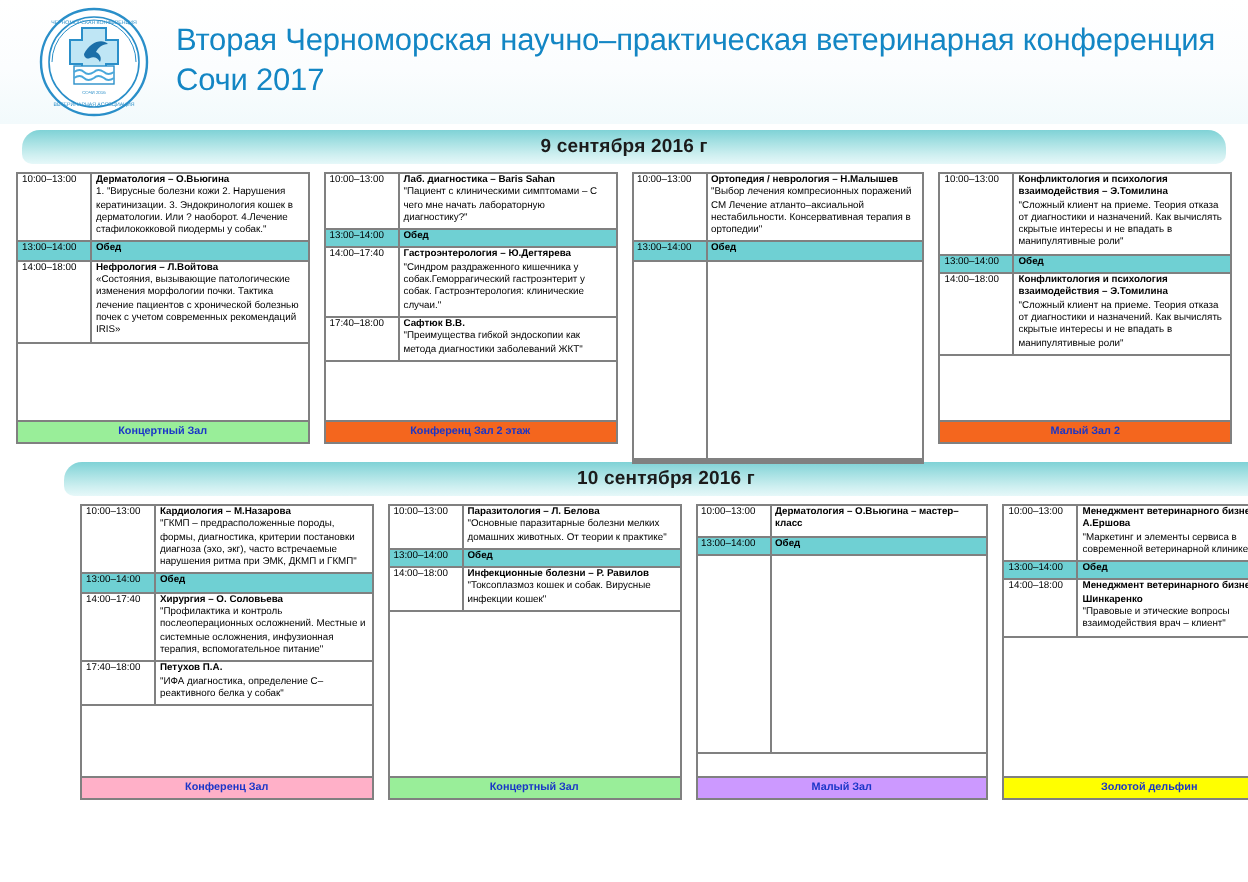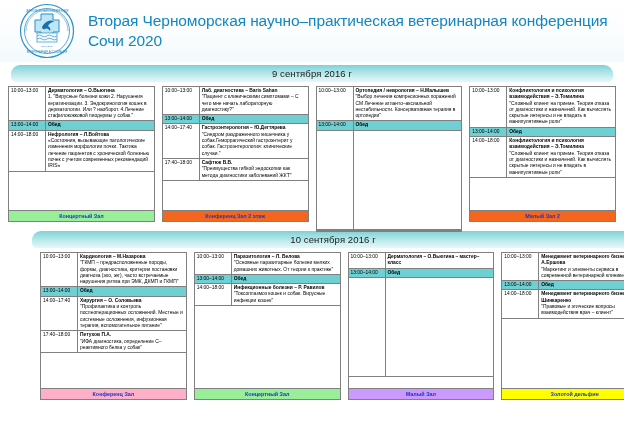--- a/index.html
+++ b/index.html
@@ -46,21 +46,21 @@
 
   
   .day-banner {
     margin: 0 auto;
     width: 602px;
     height: 17px;
     border-radius: 9px 9px 5px 5px;
     background: linear-gradient(180deg,#7fd2d6 0%,#a9e2e4 38%,#cdeff0 72%,#e6f8f9 100%);
     color: #1b1b1b;
     font-size: 9.5px;
-    font-weight: normal;
+    font-weight: bold;
     text-align: center;
     line-height: 17px;
     letter-spacing: 0.1px;
   }
   .day-block { padding-top: 3px; }
   .day-block.second { padding-top: 9px; padding-left: 32px; }
 
   
   .tracks {
     display: flex;
@@ -138,21 +138,21 @@
       <path d="M23 24 c3 -6 9 -8 12 -5 c-3 0 -5 2 -6 4 c2 1 3 3 2 5 c-1 -2 -3 -3 -5 -2 c-2 1 -3 -1 -3 -2 z" fill="#1c6fa8"></path>
       <rect x="18" y="30" width="20" height="9" fill="#ffffff" stroke="#2a8fc9" stroke-width="0.7"></rect>
       <path d="M18 33 q3 -2 5 0 q2 2 5 0 q2 -2 5 0 q2 2 5 0" fill="none" stroke="#4aa8db" stroke-width="0.9"></path>
       <path d="M18 36 q3 -2 5 0 q2 2 5 0 q2 -2 5 0 q2 2 5 0" fill="none" stroke="#4aa8db" stroke-width="0.9"></path>
       <path d="M7 28 a21 21 0 0 1 42 0" fill="none" stroke="#2a8fc9" stroke-width="0.5"></path>
       <text x="28" y="9" font-size="2.6" fill="#2a8fc9" text-anchor="middle" font-family="Liberation Sans, sans-serif">ЧЕРНОМОРСКАЯ КОНФЕРЕНЦИЯ</text>
       <text x="28" y="50" font-size="2.6" fill="#2a8fc9" text-anchor="middle" font-family="Liberation Sans, sans-serif">ВЕТЕРИНАРНАЯ АССОЦИАЦИЯ</text>
       <text x="28" y="44" font-size="2.2" fill="#2a8fc9" text-anchor="middle" font-family="Liberation Sans, sans-serif">СОЧИ 2016</text>
     </svg>
   </div>
-  <div class="header-title">Вторая Черноморская научно–практическая ветеринарная конференция Сочи 2020</div>
+  <div class="header-title">Вторая Черноморская научно–практическая ветеринарная конференция Сочи 2017</div>
 </div>
 
 <div id="days-root">
     <div class="day-block">
       <div class="day-banner">9 сентября 2016 г</div>
       <div class="tracks" style="height: 140px; display: flex;">
         <div class="track" style="height: 100%;">
           <table class="sched">
             <tbody>
               <tr>

